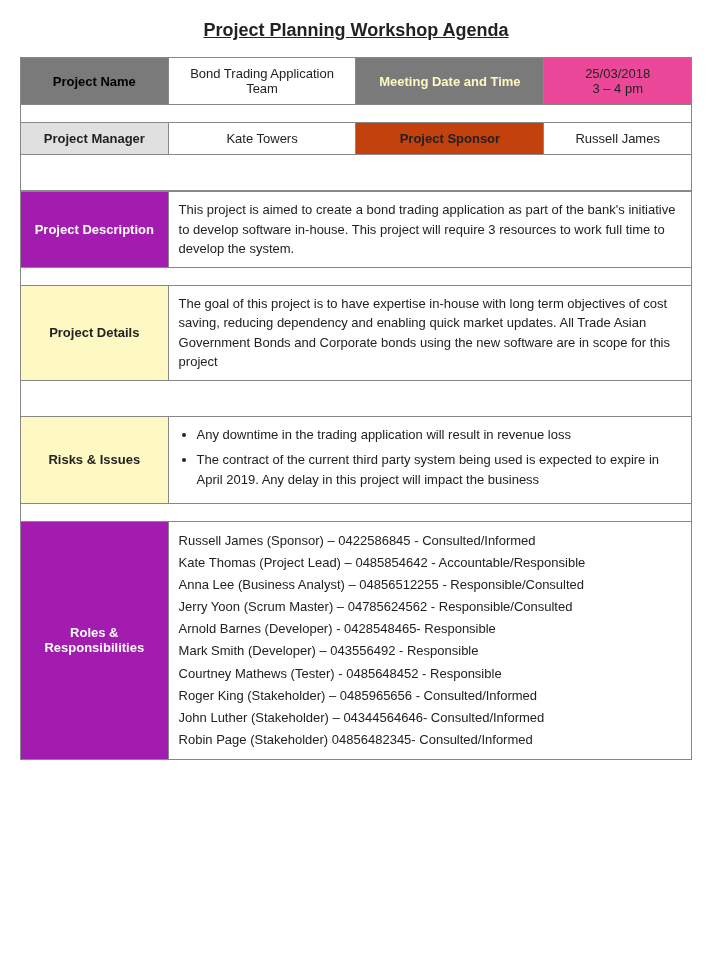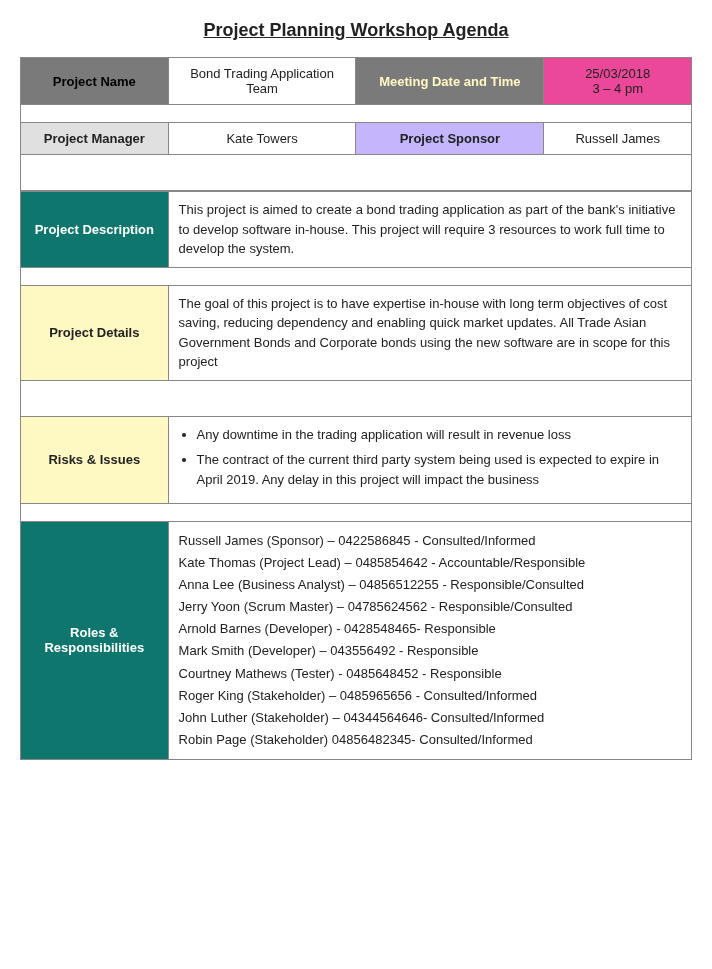--- a/index.html
+++ b/index.html
@@ -59,26 +59,26 @@
       border-top: none;
       border-bottom: none;
       background: #fff;
     }
     .manager-label {
       background-color: #e0e0e0;
       font-weight: bold;
       text-align: center;
     }
     .sponsor-label {
-      background-color: #c4b5fd;
+      background-color: #c2410c;
       font-weight: bold;
       text-align: center;
     }
     .section-label {
-      background-color: #0f766e;
+      background-color: #a21caf;
       color: #fff;
       font-weight: bold;
       text-align: center;
       vertical-align: middle;
       width: 22%;
     }
     .section-content {
       vertical-align: top;
       padding: 12px 14px;
       line-height: 1.5;

